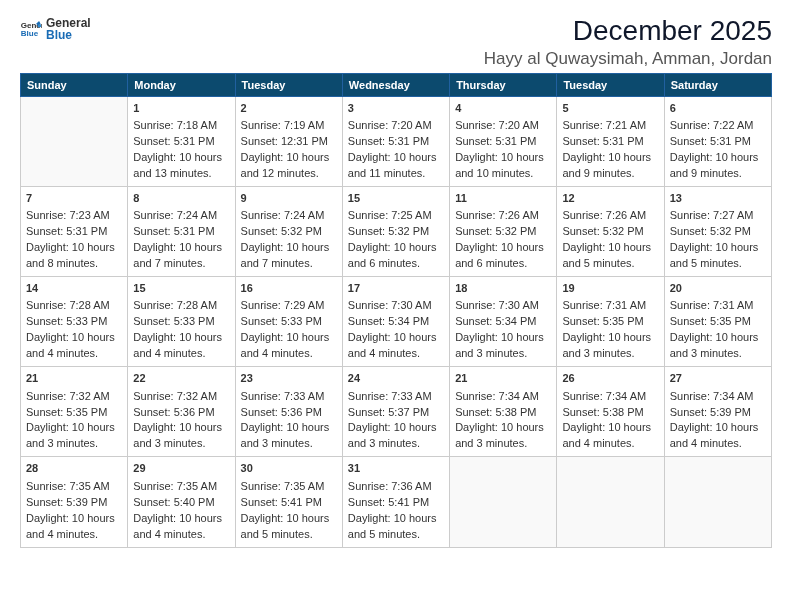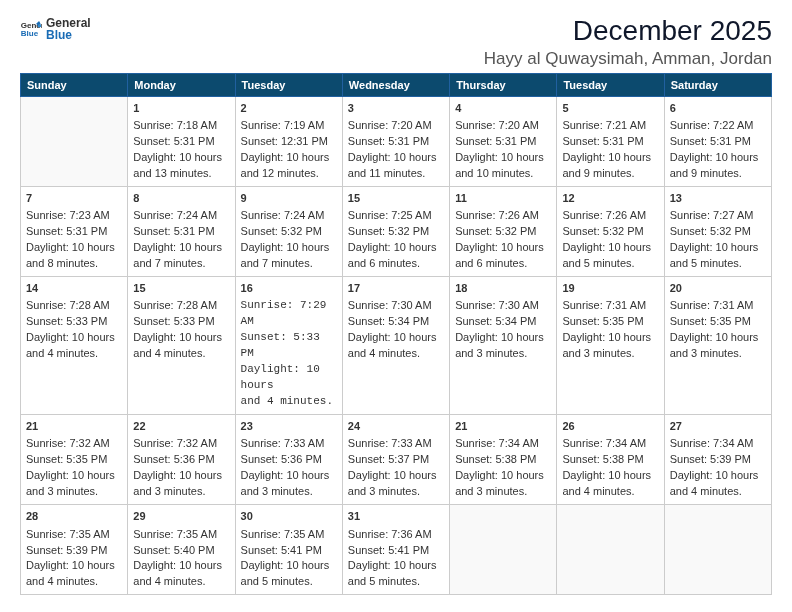--- a/index.html
+++ b/index.html
@@ -228,21 +228,21 @@
           </td>
           <td>
             <span class="day-num">15</span>
             <div class="day-info" style="white-space: pre-line;">Sunrise: 7:28 AM
 Sunset: 5:33 PM
 Daylight: 10 hours
 and 4 minutes.</div>
           </td>
           <td>
             <span class="day-num">16</span>
-            <div class="day-info" style="white-space: pre-line; font-family: Liberation Mono, monospace;">Sunrise: 7:29 AM
+            <div class="day-info" style="white-space: pre-line;">Sunrise: 7:29 AM
 Sunset: 5:33 PM
 Daylight: 10 hours
 and 4 minutes.</div>
           </td>
           <td>
             <span class="day-num">17</span>
             <div class="day-info" style="white-space: pre-line;">Sunrise: 7:30 AM
 Sunset: 5:34 PM
 Daylight: 10 hours
 and 4 minutes.</div>

